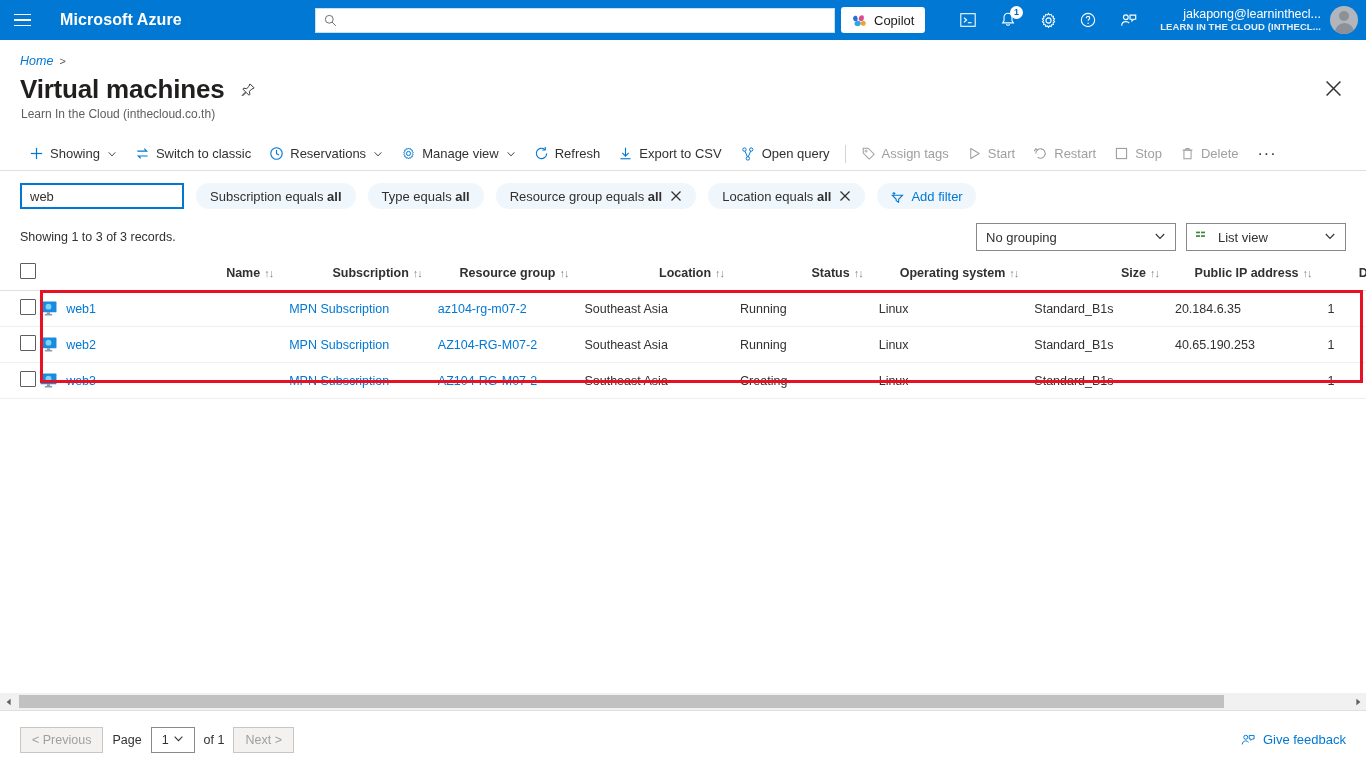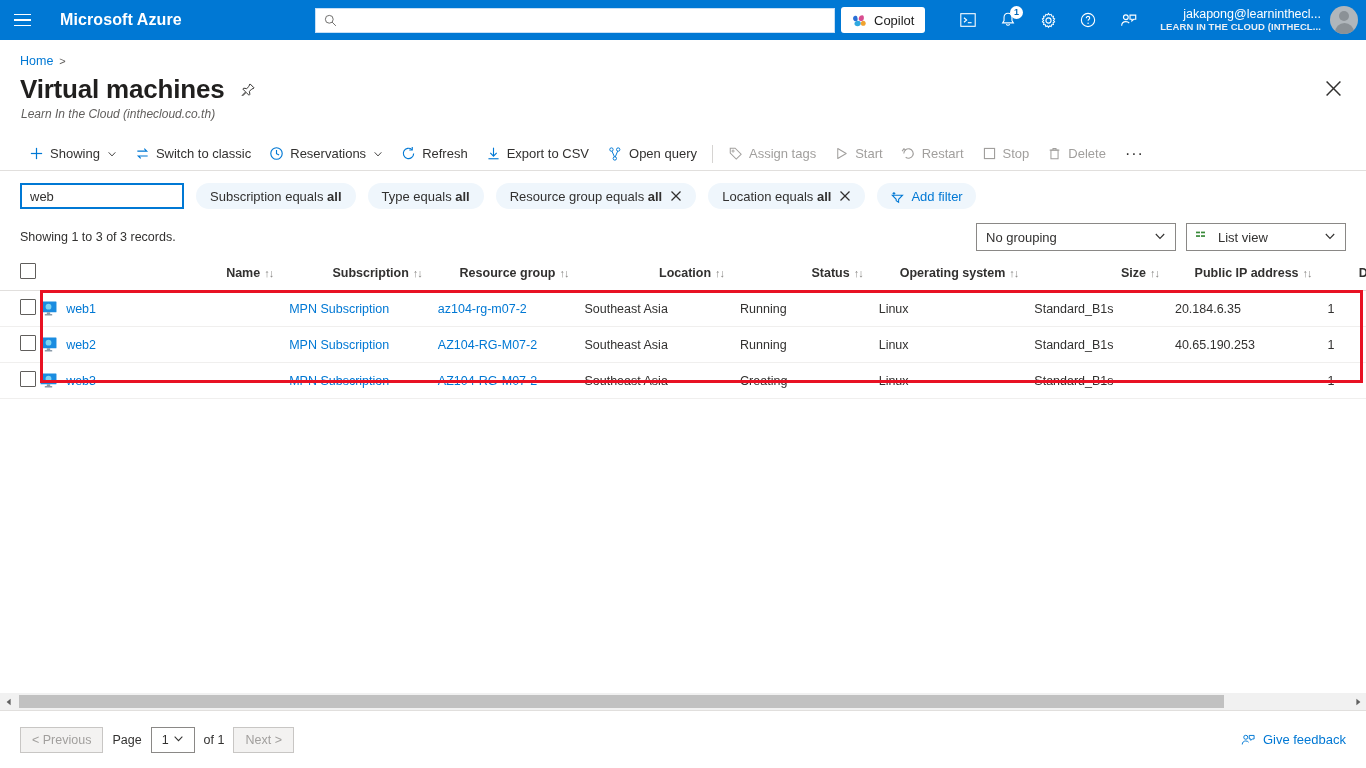--- a/index.html
+++ b/index.html
@@ -124,34 +124,34 @@
   .avatar::after {
     content: ""; position: absolute;
     width: 19px; height: 12px; border-radius: 10px 10px 0 0;
     background: #8b9196; left: 4.5px; top: 17px;
   }
 
   
   .breadcrumb {
     padding: 14px 12px 0 20px;
     font-size: 12.5px;
-    display: flex; align-items: center; gap: 6px;
+    display: flex; align-items: center; gap: 6px; font-style: italic;
   }
   .breadcrumb a { color: #0078d4; text-decoration: none; cursor: pointer; }
   .breadcrumb .sep { color: #605e5c; font-size: 11px; }
 
   .titlerow {
     display: flex; align-items: center;
     padding: 6px 0 0 20px;
     gap: 16px;
   }
   .page-title { font-size: 26px; font-weight: 600; color: #201f1e; letter-spacing: -.2px; }
   .t-act { cursor: pointer; display:flex; align-items:center; }
   .dots3 { font-size: 17px; color: #323130; letter-spacing: 1px; line-height: 1; cursor:pointer; }
-  .subtitle { padding: 2px 0 0 21px; font-size: 12px; color: #605e5c; font-style: italic; }
+  .subtitle { padding: 2px 0 0 21px; font-size: 12px; color: #605e5c; }
 
   .close-x {
     position: absolute;
     right: 24px; top: 80px;
     cursor: pointer;
   }
 
   
   .cmdbar {
     display: flex; align-items: center;
@@ -477,20 +477,32 @@
       <polyline points="8,4.3 8,8.2 10.8,9.6" fill="none" stroke="#0078d4" stroke-width="1.2"></polyline>
     </svg>
     <span>Reservations</span>
     <span class="chev">
       <svg width="10" height="10" viewBox="0 0 12 12">
           <polyline points="2,4 6,8.3 10,4" fill="none" stroke="#323130" stroke-width="1.1"></polyline>
         </svg>
     </span>
   </div>
 
+  <div class="cmd">
+    <svg width="15" height="15" viewBox="0 0 20 20">
+      <circle cx="10" cy="10" r="2.8" fill="none" stroke="#0078d4" stroke-width="1.3"></circle>
+      <path d="M10 2.6 l1 1.5 1.8-.6 .5 1.8 1.9 .2 -.4 1.9 1.6 1 -1.2 1.5 1.2 1.5 -1.6 1 .4 1.9 -1.9 .2 -.5 1.8 -1.8-.6 -1 1.5 -1-1.5 -1.8 .6 -.5-1.8 -1.9-.2 .4-1.9 -1.6-1 1.2-1.5 -1.2-1.5 1.6-1 -.4-1.9 1.9-.2 .5-1.8 1.8 .6 Z" fill="none" stroke="#0078d4" stroke-width="1.2"></path>
+    </svg>
+    <span>Manage view</span>
+    <span class="chev">
+      <svg width="10" height="10" viewBox="0 0 12 12">
+          <polyline points="2,4 6,8.3 10,4" fill="none" stroke="#323130" stroke-width="1.1"></polyline>
+        </svg>
+    </span>
+  </div>
 
   <div class="cmd">
     <svg width="15" height="15" viewBox="0 0 16 16">
       <path d="M13.5 8 a5.5 5.5 0 1 1 -1.9-4.2" fill="none" stroke="#0078d4" stroke-width="1.2"></path>
       <polyline points="12,1 12,4.2 8.8,4.2" fill="none" stroke="#0078d4" stroke-width="1.2"></polyline>
     </svg>
     <span>Refresh</span>
   </div>
 
   <div class="cmd">

